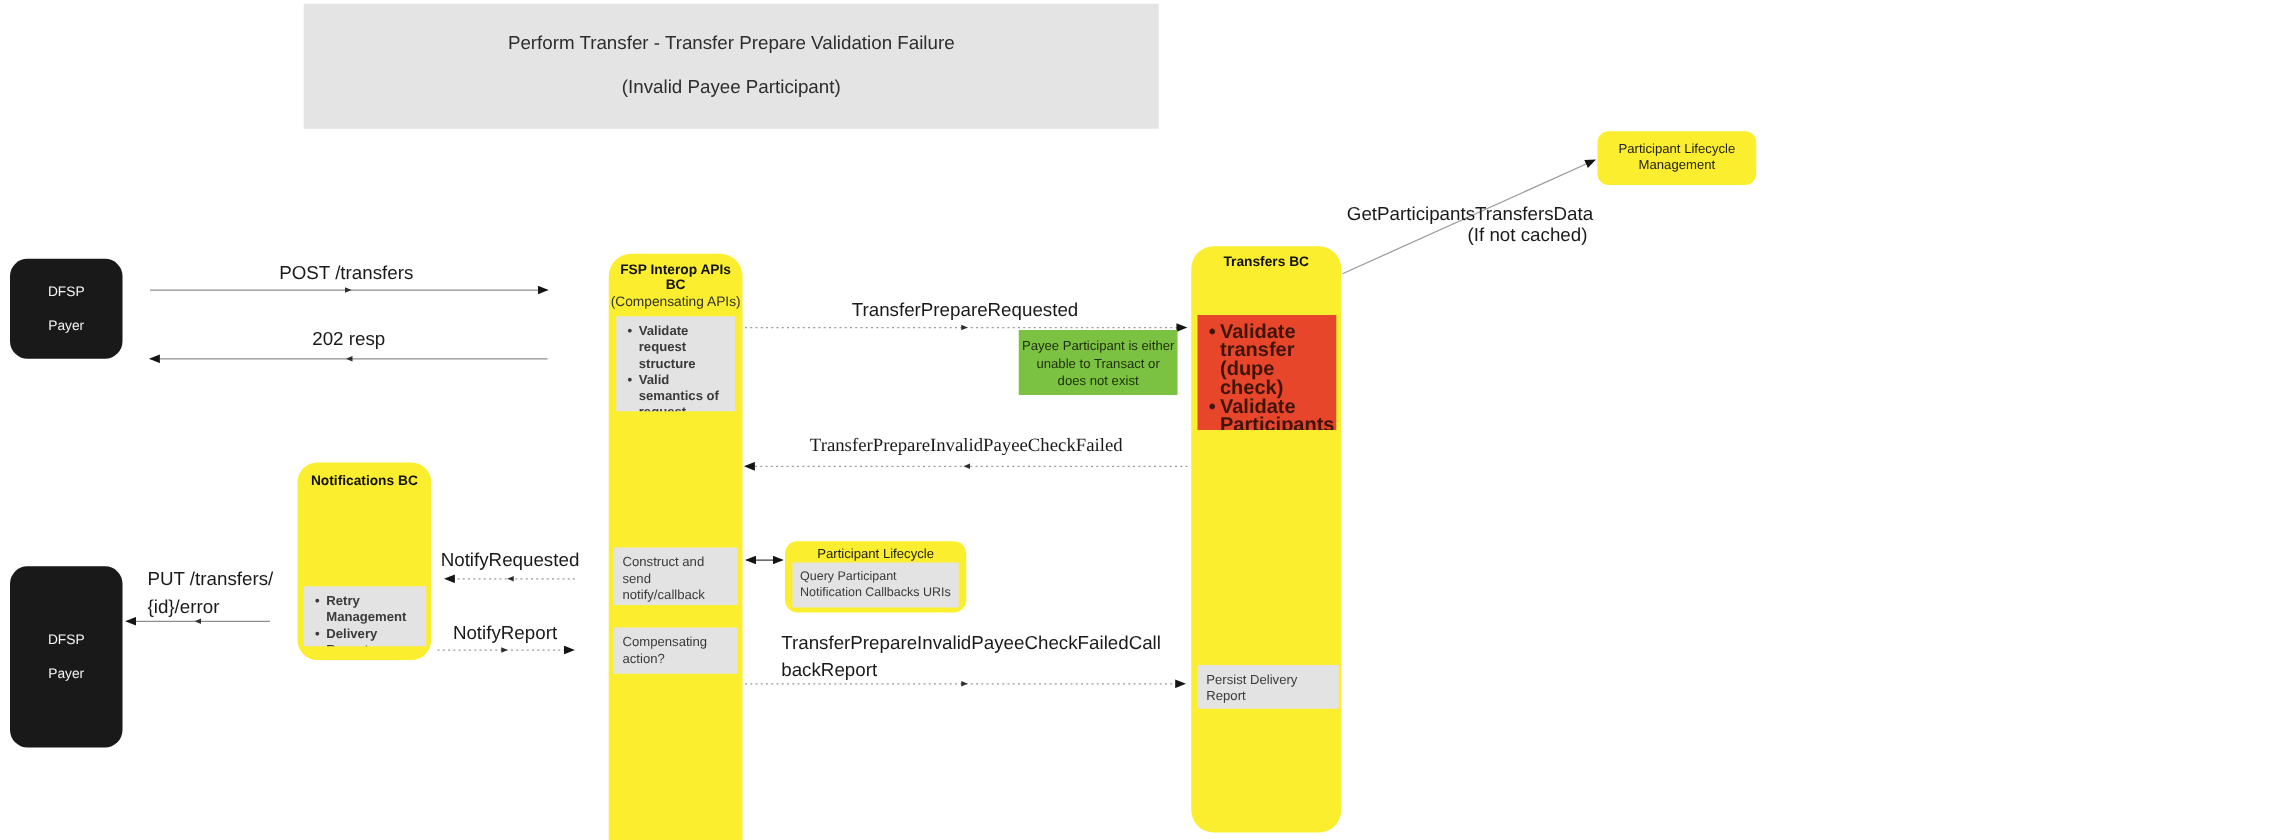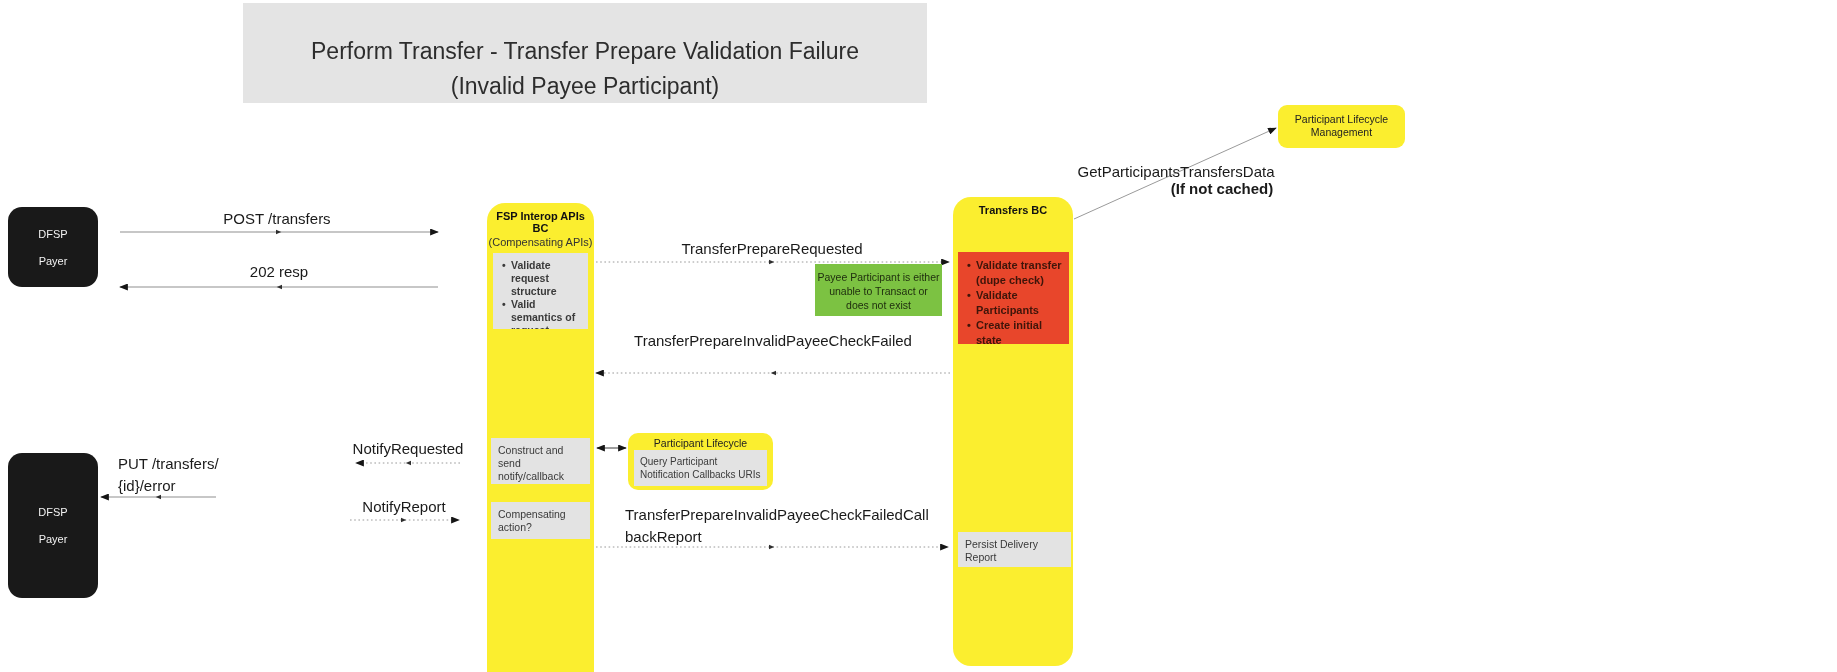--- a/index.html
+++ b/index.html
@@ -7,21 +7,21 @@
     --black:#191919; --banner:#E4E4E4; --ink:#1b1b1b;
   }
   html,body{margin:0;padding:0;background:#ffffff;}
   #canvas{
     position:relative;width:1837px;height:672px;background:#ffffff;overflow:hidden;
     font-family:"Liberation Sans","DejaVu Sans",sans-serif;color:var(--ink);
   }
   .abs{position:absolute;}
   
   .banner{left:243px;top:3px;width:684px;height:100px;background:var(--banner);
-    text-align:center;font-size:23px;line-height:35px;color:#2d2d2d;padding-top:31px;box-sizing:border-box;}
+    text-align:center;font-size:15px;line-height:35px;color:#2d2d2d;padding-top:14px;box-sizing:border-box;}
   
   .actor{background:var(--black);border-radius:14px;color:#f3f3f3;font-size:11px;
     display:flex;flex-direction:column;align-items:center;justify-content:center;gap:15px;text-align:center;}
   .actor-top{left:8px;top:207px;width:90px;height:80px;}
   .actor-bottom{left:8px;top:453px;width:90px;height:145px;}
   
   .lane{background:var(--yellow);border-radius:18px;box-sizing:border-box;}
   .lane-fsp{left:487px;top:203px;width:107px;height:564px;}
   .lane-transfers{left:953px;top:197px;width:120px;height:469px;}
   .lane-notifications{left:238px;top:370px;width:107px;height:158px;border-radius:16px;}
@@ -32,21 +32,21 @@
     font-size:10.5px;line-height:13px;color:#222;padding-top:8px;}
   .plbox{left:628px;top:433px;width:145px;height:57px;border-radius:10px;}
   .plbox-title{position:absolute;top:4px;left:0;width:100%;text-align:center;font-size:10.5px;color:#222;}
   
   .note{position:absolute;background:var(--gray);color:#3a3a3a;font-size:10.5px;line-height:13px;
     padding:6px 5px 5px 7px;box-sizing:border-box;overflow:hidden;}
   
   .bullets{list-style:none;margin:0;padding:0;font-weight:bold;}
   .bullets li{position:relative;padding-left:11px;margin:0;}
   .bullets li::before{content:"\2022";position:absolute;left:2px;top:0;}
-  .note-red{background:var(--red);color:#3f150a;font-size:11px;line-height:15px;}
+  .note-red{background:var(--red);color:#3f150a;font-size:16px;line-height:15px;}
   .note-red .bullets li::before{color:#3f150a;}
   
   .note-green{left:815px;top:264px;width:127px;height:52px;background:var(--green);
     text-align:center;font-size:10.5px;line-height:14px;color:#20300f;padding-top:6px;box-sizing:border-box;}
   
   .msg{position:absolute;font-size:15px;color:#1a1a1a;white-space:nowrap;}
   .msg.center{transform:translateX(-50%);}
   .msg.wrap{white-space:normal;word-break:break-all;line-height:22px;}
   svg.arrows{position:absolute;left:0;top:0;width:1837px;height:672px;pointer-events:none;}
 </style>
@@ -108,20 +108,29 @@
     <div class="note note-red" style="left:5px;top:55px;width:111px;height:92px;">
       <ul class="bullets">
         <li>Validate transfer (dupe check)</li>
         <li>Validate Participants</li>
         <li>Create initial state</li>
       </ul>
     </div>
     <div class="note" style="left:5px;top:335px;width:113px;height:35px;">Persist Delivery Report</div>
   </div>
 
+  <div class="abs lane lane-notifications">
+    <div class="lane-title" style="top:9px;">Notifications BC</div>
+    <div class="note" style="left:5px;top:99px;width:98px;height:48px;">
+      <ul class="bullets">
+        <li>Retry Management</li>
+        <li>Delivery Report</li>
+      </ul>
+    </div>
+  </div>
 
   <div class="abs ybox plm">
     <div>Participant Lifecycle</div>
     <div>Management</div>
   </div>
 
   <div class="abs ybox plbox">
     <div class="plbox-title">Participant Lifecycle</div>
     <div class="note" style="left:6px;top:17px;width:133px;height:36px;font-size:10px;line-height:13px;padding:5px 4px 4px 6px;">
       <div>Query Participant</div>
@@ -131,24 +140,24 @@
 
   <div class="abs note-green">
     <div>Payee Participant is either</div>
     <div>unable to Transact or</div>
     <div>does not exist</div>
   </div>
 
   <div class="msg center" style="left:277px;top:210px;">POST /transfers</div>
   <div class="msg center" style="left:279px;top:263px;">202 resp</div>
   <div class="msg center" style="left:772px;top:240px;">TransferPrepareRequested</div>
-  <div class="msg center" style="left:773px;top:332px;">TransferPrepareInvalidPayeeCheckFailed</div>
+  <div class="msg center" style="left:773px;top:349px;font-family:Liberation Serif, serif;">TransferPrepareInvalidPayeeCheckFailed</div>
   <div class="msg center" style="left:408px;top:440px;">NotifyRequested</div>
   <div class="msg center" style="left:404px;top:498px;">NotifyReport</div>
   <div class="msg wrap" style="left:625px;top:504px;width:310px;">TransferPrepareInvalidPayeeCheckFailedCallbackReport</div>
   <div class="msg center" style="left:1176px;top:163px;">GetParticipantsTransfersData</div>
-  <div class="msg center" style="left:1222px;top:180px;font-weight:bold;">(If not cached)</div>
+  <div class="msg center" style="left:1222px;top:180px;">(If not cached)</div>
   <div class="msg" style="left:118px;top:453px;line-height:22px;">
     <div>PUT /transfers/</div>
     <div>{id}/error</div>
   </div>
 
 </div>
 
 </body></html>

